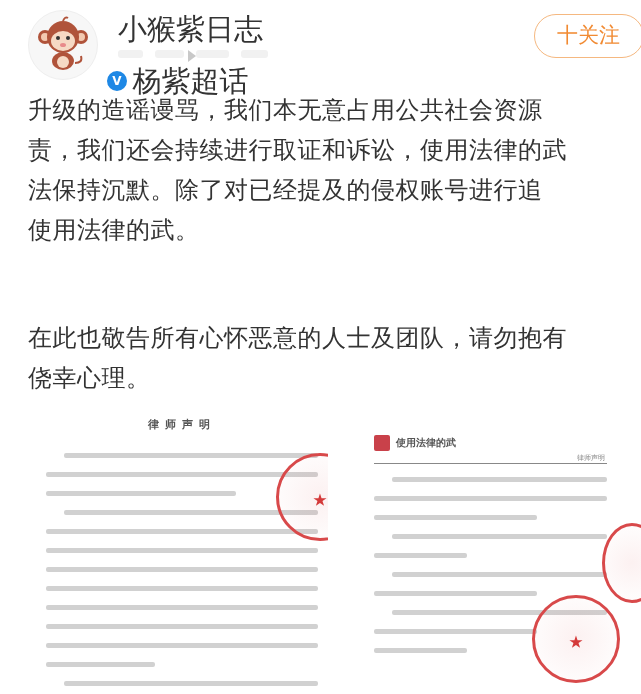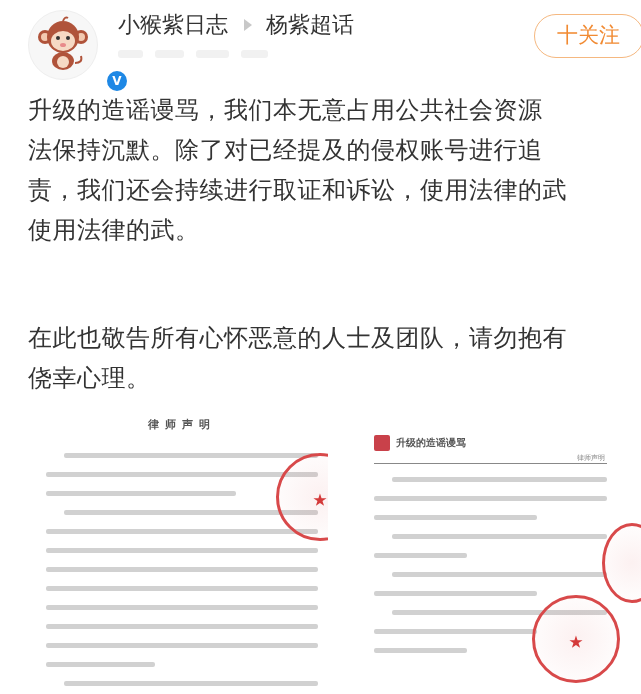--- a/index.html
+++ b/index.html
@@ -14,21 +14,21 @@
   .avatar {
     position: absolute; left: 28px; top: 10px; width: 68px; height: 68px;
     border-radius: 50%; background: #f7f7f7; border: 1px solid #eeeeee;
   }
   .avatar svg { position: absolute; left: 6px; top: 4px; }
   .verified {
     position: absolute; left: 76px; top: 58px; width: 20px; height: 20px;
     border-radius: 50%; background: #1e88e5; border: 2px solid #ffffff;
     color: #fff; font-size: 12px; font-weight: bold; text-align: center; line-height: 20px;
   }
-  .names { position: absolute; left: 118px; top: 10px; font-size: 22px; color: #333; display: flex; align-items: center; white-space: nowrap; }
+  .names { position: absolute; left: 118px; top: 10px; font-size: 29px; color: #333; display: flex; align-items: center; white-space: nowrap; flex-direction: column; }
   .arrow { display: inline-block; width: 0; height: 0; border-top: 6px solid transparent; border-bottom: 6px solid transparent; border-left: 8px solid #c8c8c8; margin: 0 14px 0 16px; }
   .subline { position: absolute; left: 118px; top: 50px; width: 150px; height: 12px; display: flex; gap: 12px; }
   .subline span { display: block; height: 8px; background: #f1f1f1; border-radius: 3px; }
   .follow-btn {
     position: absolute; left: 534px; top: 14px; width: 110px; height: 44px;
     border: 1.5px solid #f5b880; border-radius: 24px; box-sizing: border-box;
     color: #f18a32; font-size: 21px; line-height: 41px; padding-left: 22px;
     background: #fff;
   }
   .body-text { position: absolute; left: 28px; top: 90px; width: 600px; font-size: 24px; line-height: 40px; color: #333; letter-spacing: 0.5px; }
@@ -87,22 +87,22 @@
     <span style="width:26px"></span>
       <span style="width:30px"></span>
       <span style="width:34px"></span>
       <span style="width:28px"></span>
   </div>
   <div class="follow-btn">十关注</div>
 </div>
 
 <div class="body-text">
   <p>升级的造谣谩骂，我们本无意占用公共社会资源</p>
+  <p>责，我们还会持续进行取证和诉讼，使用法律的武</p>
   <p>法保持沉默。除了对已经提及的侵权账号进行追</p>
-  <p>责，我们还会持续进行取证和诉讼，使用法律的武</p>
   <p>使用法律的武。</p>
 </div>
 
 <div class="p2">
   <p>在此也敬告所有心怀恶意的人士及团队，请勿抱有</p>
   <p>侥幸心理。</p>
 </div>
 
 <div class="doc doc-left">
   <div class="doc-title">律师声明</div>
@@ -123,21 +123,21 @@
 
   </div>
   <div class="stamp" style="left:240px; top:48px;">
       <div class="star">★</div>
     </div>
 </div>
 
 <div class="doc doc-right">
   <div class="firm">
     <div class="firm-logo"></div>
-    <div class="firm-name">升级的造谣谩骂</div>
+    <div class="firm-name">使用法律的武</div>
   </div>
   <div class="firm-tag">律师声明</div>
   <div class="firm-rule"></div>
   <div class="lines" style="top:72px; left:34px; right:34px;">
     <div class="line indent"></div>
     <div class="line"></div>
     <div class="line mid"></div>
     <div class="line indent"></div>
     <div class="line short"></div>
     <div class="line indent"></div>

